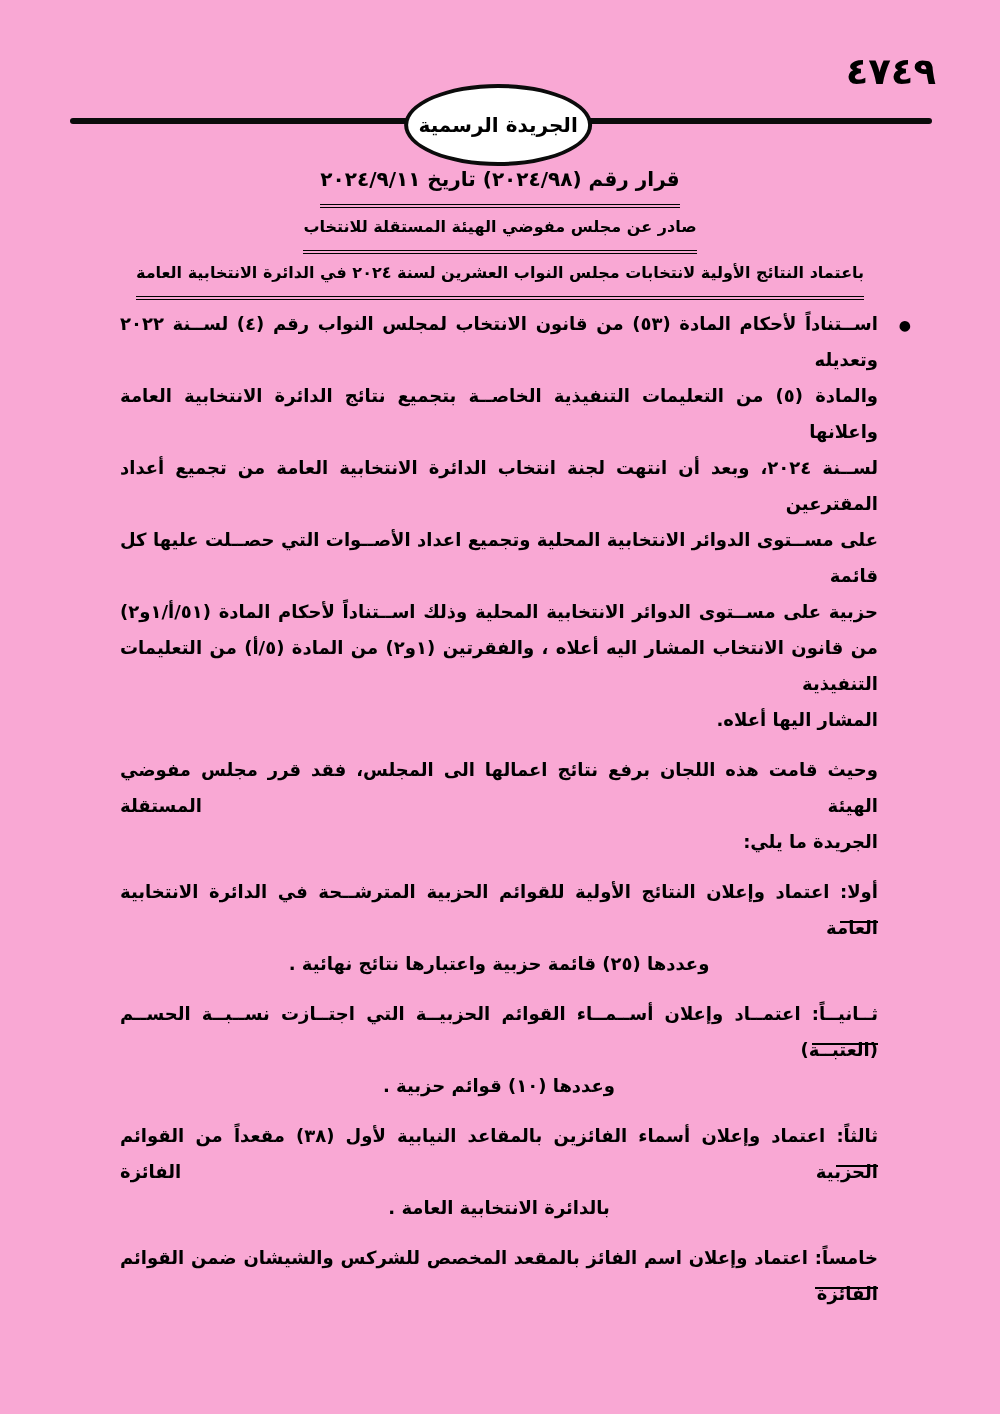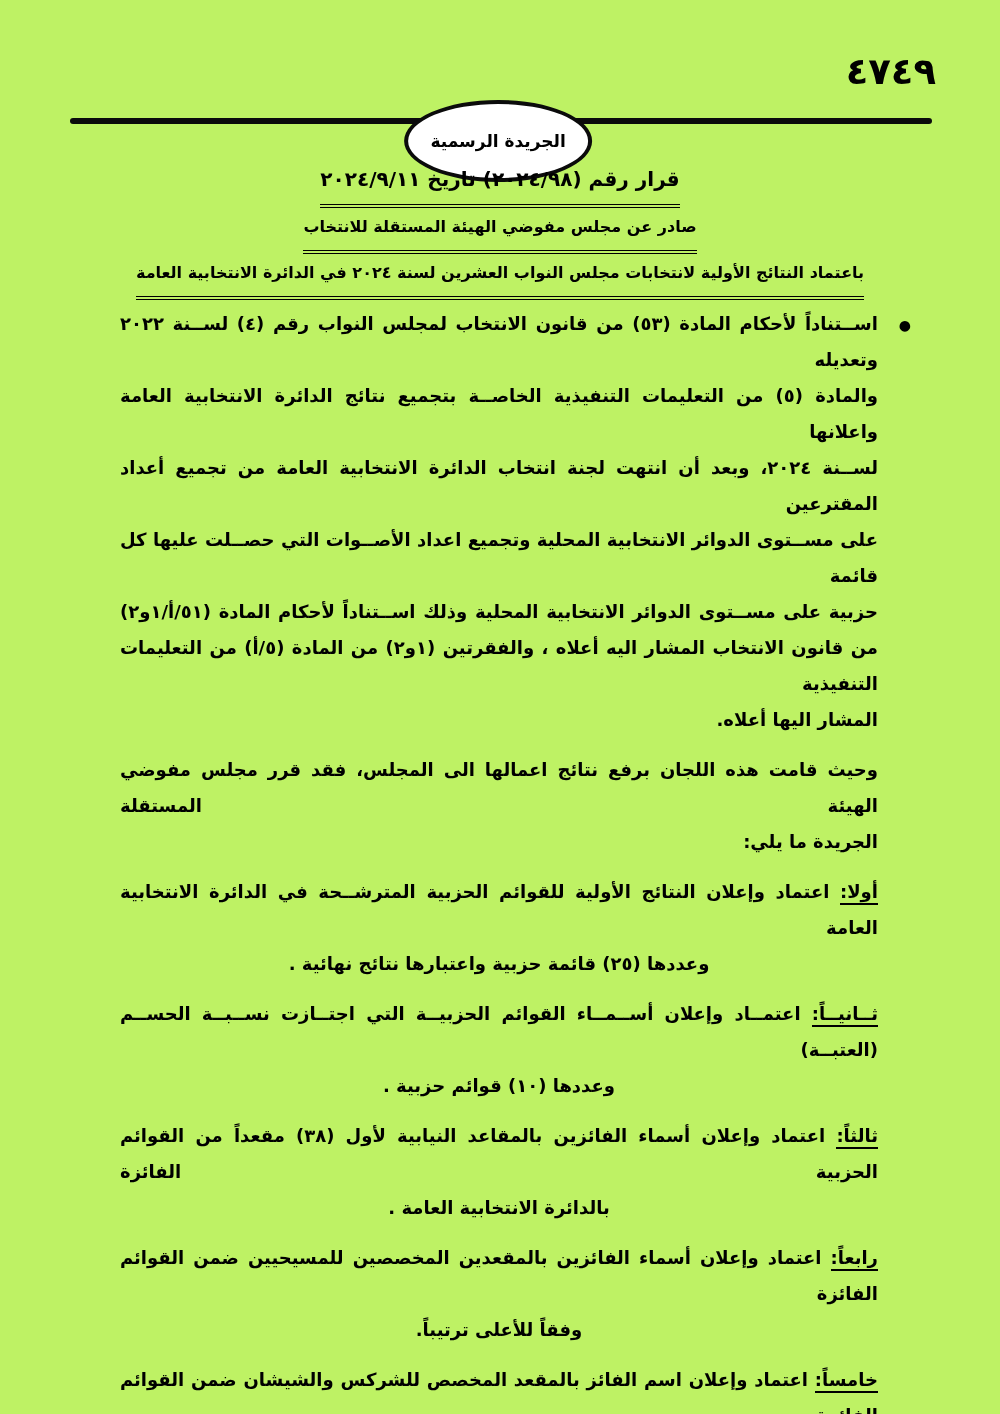--- a/index.html
+++ b/index.html
@@ -4,21 +4,21 @@
 <style>
   html, body { margin: 0; padding: 0; background: #ffffff; }
   body {
     width: 1000px; height: 1414px;
     font-family: "DejaVu Sans", sans-serif;
     color: #000;
   }
   .page {
     position: relative;
     width: 1000px; height: 1414px;
-    background: #bef264;
+    background: #f9a8d4;
     direction: rtl;
     overflow: hidden;
   }
 
   
   .page-number {
     position: absolute;
     top: 50px; right: 64px;
     font-size: 37px;
     font-weight: bold;
@@ -27,28 +27,28 @@
     white-space: nowrap;
   }
 
   
   .masthead { position: absolute; top: 84px; left: 0; right: 0; height: 80px; }
   .masthead .rule {
     position: absolute; top: 34px; left: 70px; right: 68px;
     height: 6px; background: #0b0b0b; border-radius: 3px;
   }
   .masthead .oval {
-    position: absolute; top: 16px; left: 50%;
+    position: absolute; top: 0; left: 50%;
     transform: translateX(-51%);
     width: 180px; height: 74px;
     background: #fff;
     border: 4px solid #0b0b0b;
     border-radius: 50%;
     display: flex; align-items: center; justify-content: center;
-    font-size: 17px; font-weight: bold;
+    font-size: 20px; font-weight: bold;
   }
 
   
   .titles {
     position: absolute; top: 166px; left: 40px; right: 40px;
     text-align: center;
   }
   .title-line { margin-bottom: 9px; line-height: 1.3; }
   .title-line > span {
     display: inline-block;
@@ -71,21 +71,21 @@
   .line.center { text-align: center; text-align-last: center; }
 
   .bullet-par { position: relative; }
   .bullet-par .bullet {
     position: absolute; right: -33px; top: 1px;
     font-size: 14px; line-height: 36px;
   }
 
   .ilabel {
     border-bottom: 2px solid #000;
-    padding-bottom: 1px;
+    padding-bottom: 19px;
   }
 </style>
 </head>
 <body>
 
 <div class="page">
 
   <div class="page-number">٤٧٤٩</div>
 
   <div class="masthead">
@@ -133,24 +133,20 @@
     <div class="block">
       <div class="line"><span class="ilabel">ثــانيــاً:</span> <span>اعتمــاد وإعلان أســمــاء القوائم الحزبيــة التي اجتــازت نســبــة الحســم (العتبــة)</span></div>
       <div class="line center">وعددها (١٠) قوائم حزبية .</div>
     </div>
 
     <div class="block">
       <div class="line"><span class="ilabel">ثالثاً:</span> <span>اعتماد وإعلان أسماء الفائزين بالمقاعد النيابية لأول (٣٨) مقعداً من القوائم الحزبية الفائزة</span></div>
       <div class="line center">بالدائرة الانتخابية العامة .</div>
     </div>
 
-    <div class="block">
-      <div class="line"><span class="ilabel">رابعاً:</span> <span>اعتماد وإعلان أسماء الفائزين بالمقعدين المخصصين للمسيحيين ضمن القوائم الفائزة</span></div>
-      <div class="line center">وفقاً للأعلى ترتيباً.</div>
-    </div>
 
     <div class="block">
       <div class="line"><span class="ilabel">خامساً:</span> <span>اعتماد وإعلان اسم الفائز بالمقعد المخصص للشركس والشيشان ضمن القوائم الفائزة</span></div>
 
     </div>
 
   </div>
 
 </div>
 

